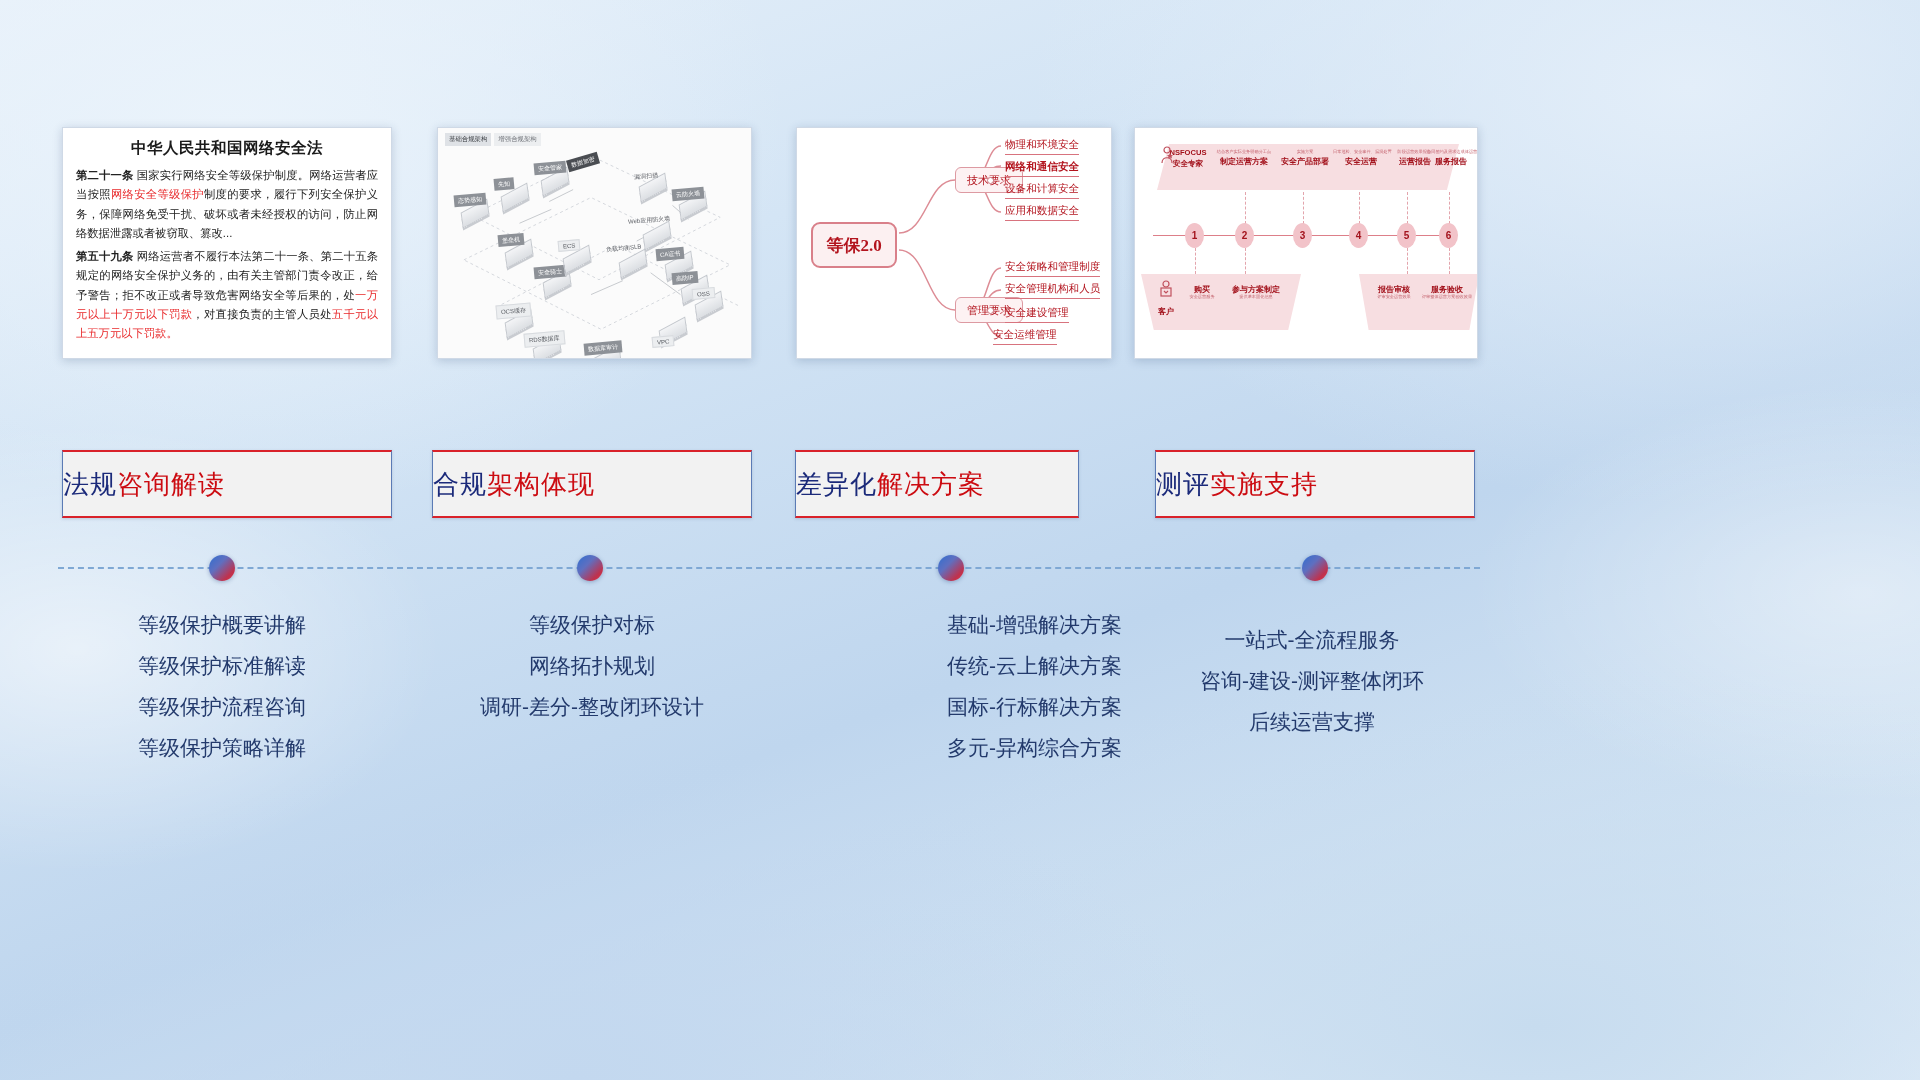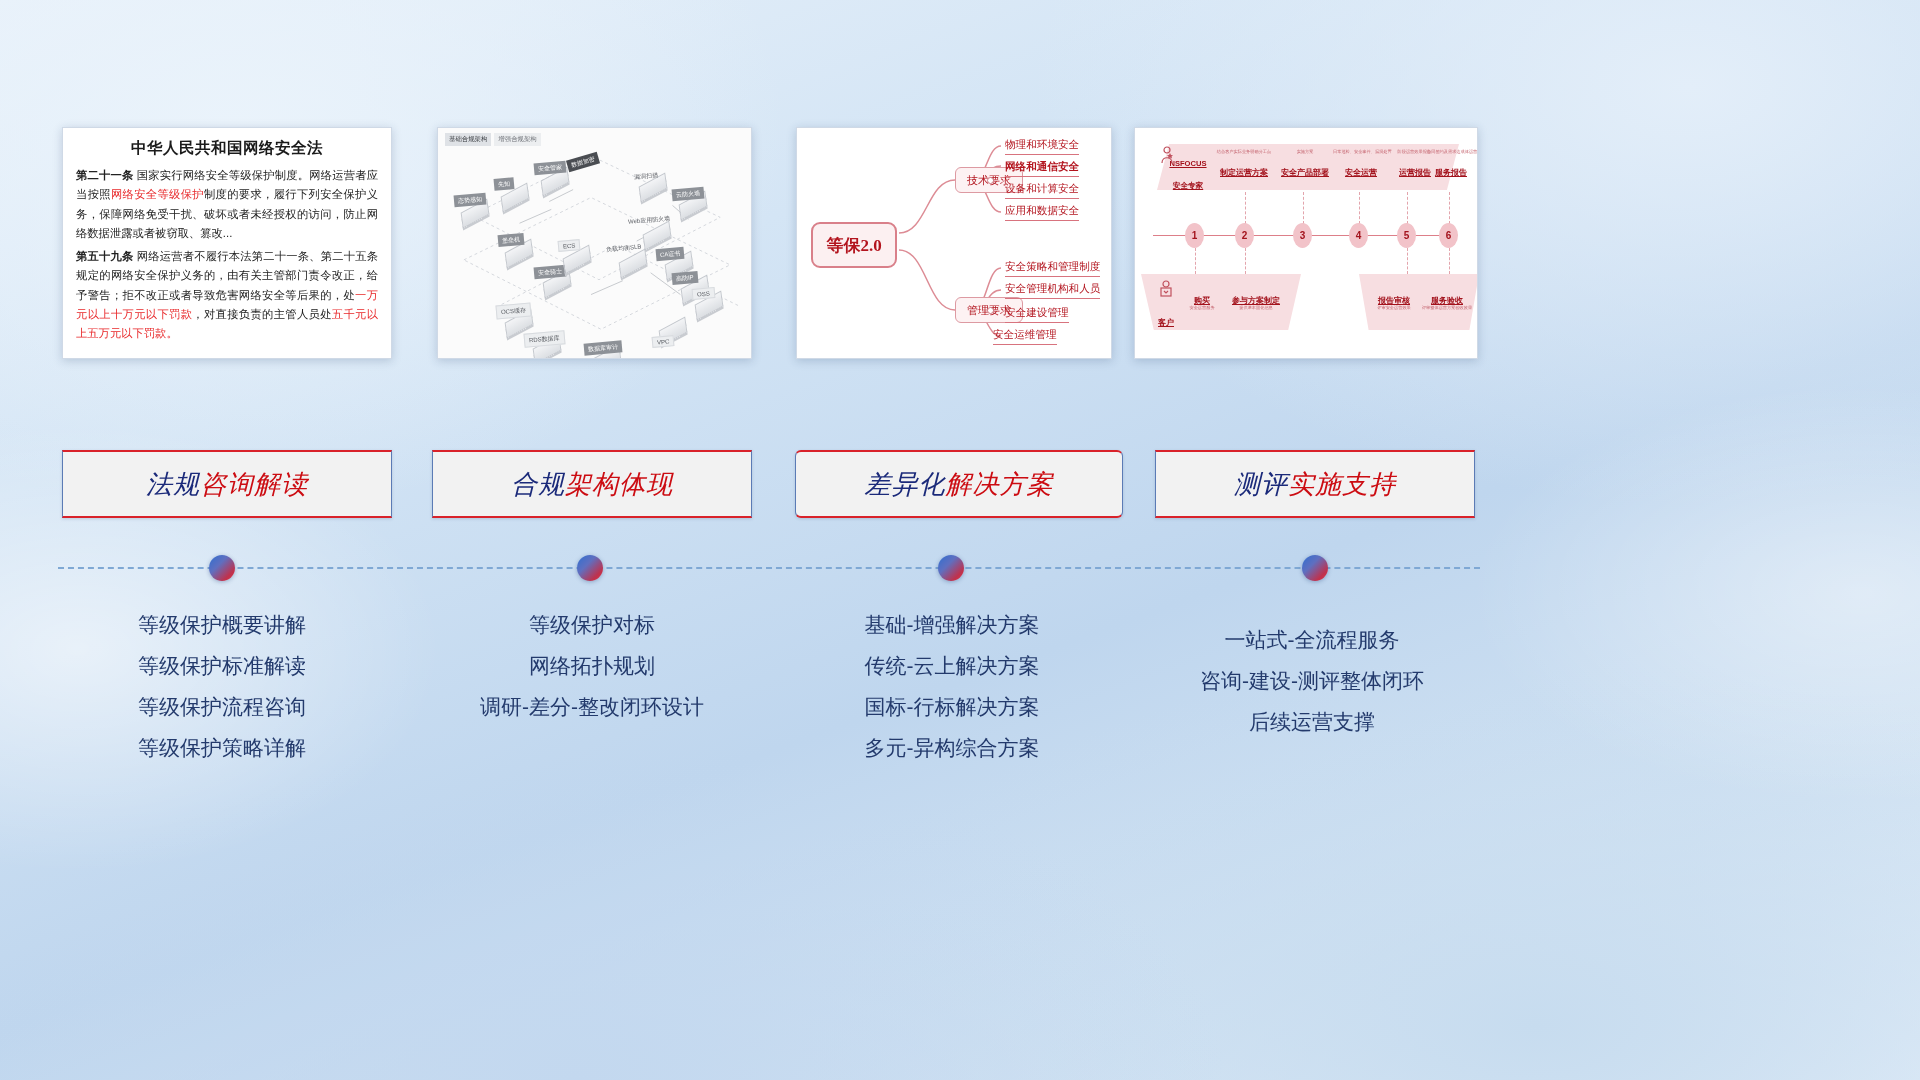--- a/index.html
+++ b/index.html
@@ -97,47 +97,46 @@
   .banner-top {
     position:absolute; left:22px; top:16px; width:302px; height:46px;
     background:#f7dee1; clip-path: polygon(4% 0, 100% 0, 96% 100%, 0 100%);
   }
   .banner-bot {
     position:absolute; background:#f7dee1;
     clip-path: polygon(0 0, 100% 0, 92% 100%, 8% 100%);
   }
   .nsf-col { position:absolute; text-align:center; }
   .nsf-sub { font-size:4.2px; color:#c4636e; white-space:nowrap; line-height:1; }
-  .nsf-main { font-size:8px; color:#a3121c; font-weight:bold; white-space:nowrap; margin-top:13px;text-decoration:underline; }
+  .nsf-main { font-size:8px; color:#a3121c; font-weight:bold; white-space:nowrap; margin-top:2px; }
   .axis { position:absolute; height:1.4px; background:#dd7f89; }
   .arrowhead {
     position:absolute; width:0;height:0;
     border-left:5px solid #dd7f89; border-top:3px solid transparent; border-bottom:3px solid transparent;
   }
   .num {
     position:absolute; width:19px; height:25px; border-radius:50%;
     background:#f2c3c9; color:#a3121c; font-size:10px; font-weight:bold;
     display:flex; align-items:center; justify-content:center;
   }
   .lead { position:absolute; border-left:1px dashed #e3a4ac; }
   .person { position:absolute; color:#c0515e; }
 
   
   .labelbox {
     position:absolute; top:450px; height:68px;
     background:#f2f2f2;
     border-top:2px solid #d9222a; border-bottom:2px solid #d9222a;
     border-left:1px solid #5b7bb5; border-right:1px solid #5b7bb5;
-    display:flex; align-items:center; justify-content:center;
+    display:flex; align-items:center; 
     box-shadow:0 1px 3px rgba(40,70,110,.18);
-    font-style:italic;
   }
   .lb-1 { left:62px;   width:330px; }
   .lb-2 { left:432px;  width:320px; }
-  .lb-3 { left:795px;  width:328px;border-radius:6px; }
+  .lb-3 { left:795px;  width:284px; }
   .lb-4 { left:1155px; width:320px; }
   .lbl { font-size:26px; letter-spacing:1px; font-weight:400;
          font-family:"Liberation Sans","DejaVu Sans",sans-serif; }
   .lbl .b { color:#1b2a7a; }
   .lbl .r { color:#cc0c12; }
 
   
   .tl-line {
     position:absolute; left:58px; top:567px; width:1422px; height:0;
     border-top:2px dashed #7fa8d4;
@@ -145,21 +144,21 @@
   .tl-dot {
     position:absolute; top:555px; width:26px; height:26px; border-radius:50%;
     background:linear-gradient(135deg,#2f6fd0 0%, #5f6fc0 38%, #c0314c 78%, #d93a4e 100%);
     box-shadow:0 1px 4px rgba(30,60,120,.35);
   }
 
   
   .col { position:absolute; top:605px; width:340px; text-align:center; }
   .col-1 { left:52px; }
   .col-2 { left:422px; }
-  .col-3 { left:782px; }
+  .col-3 { left:782px;text-align:right; }
   .col-4 { left:1142px; }
   .item { font-size:21px; color:#233a6c; line-height:1.95; white-space:nowrap;
           font-family:"Liberation Sans","DejaVu Sans",sans-serif; }
 </style>
 </head>
 <body>
 
 <div id="bg"></div>
 <div id="root">
 

